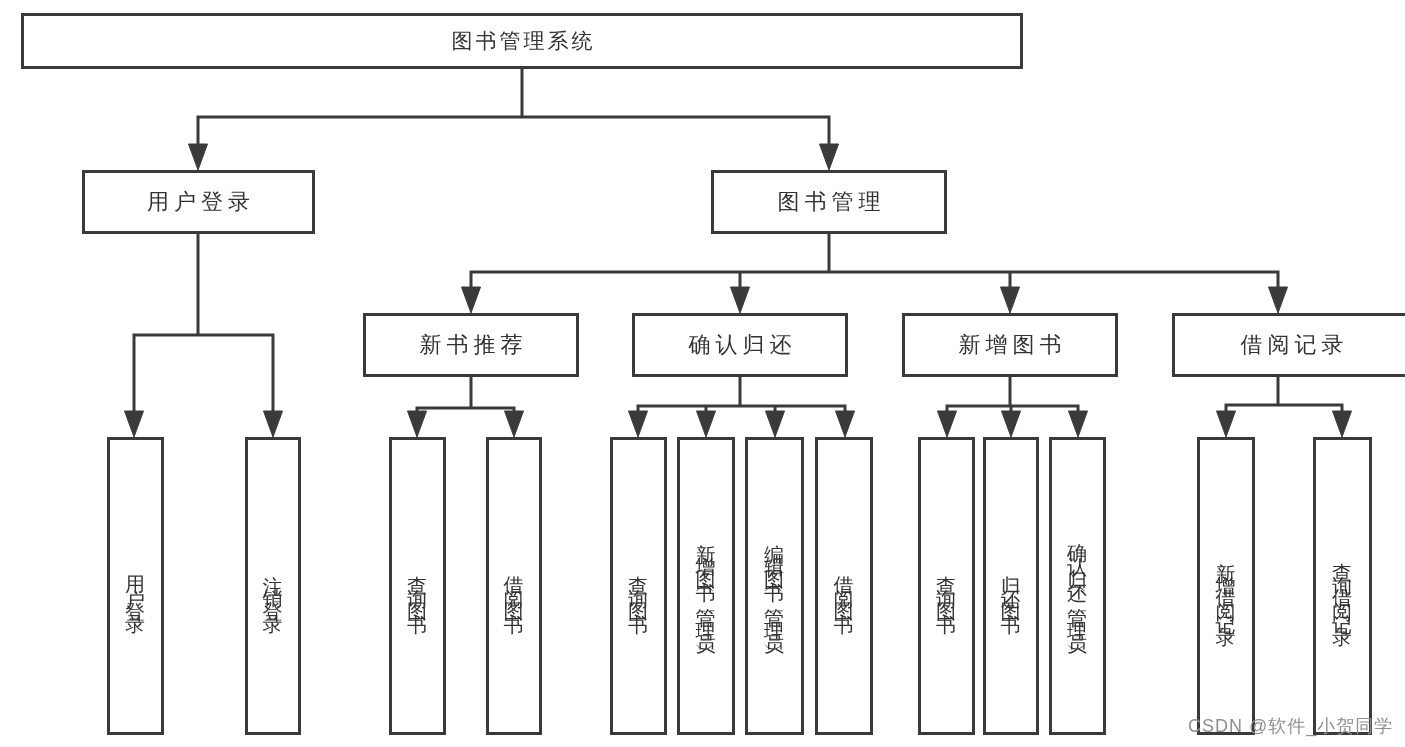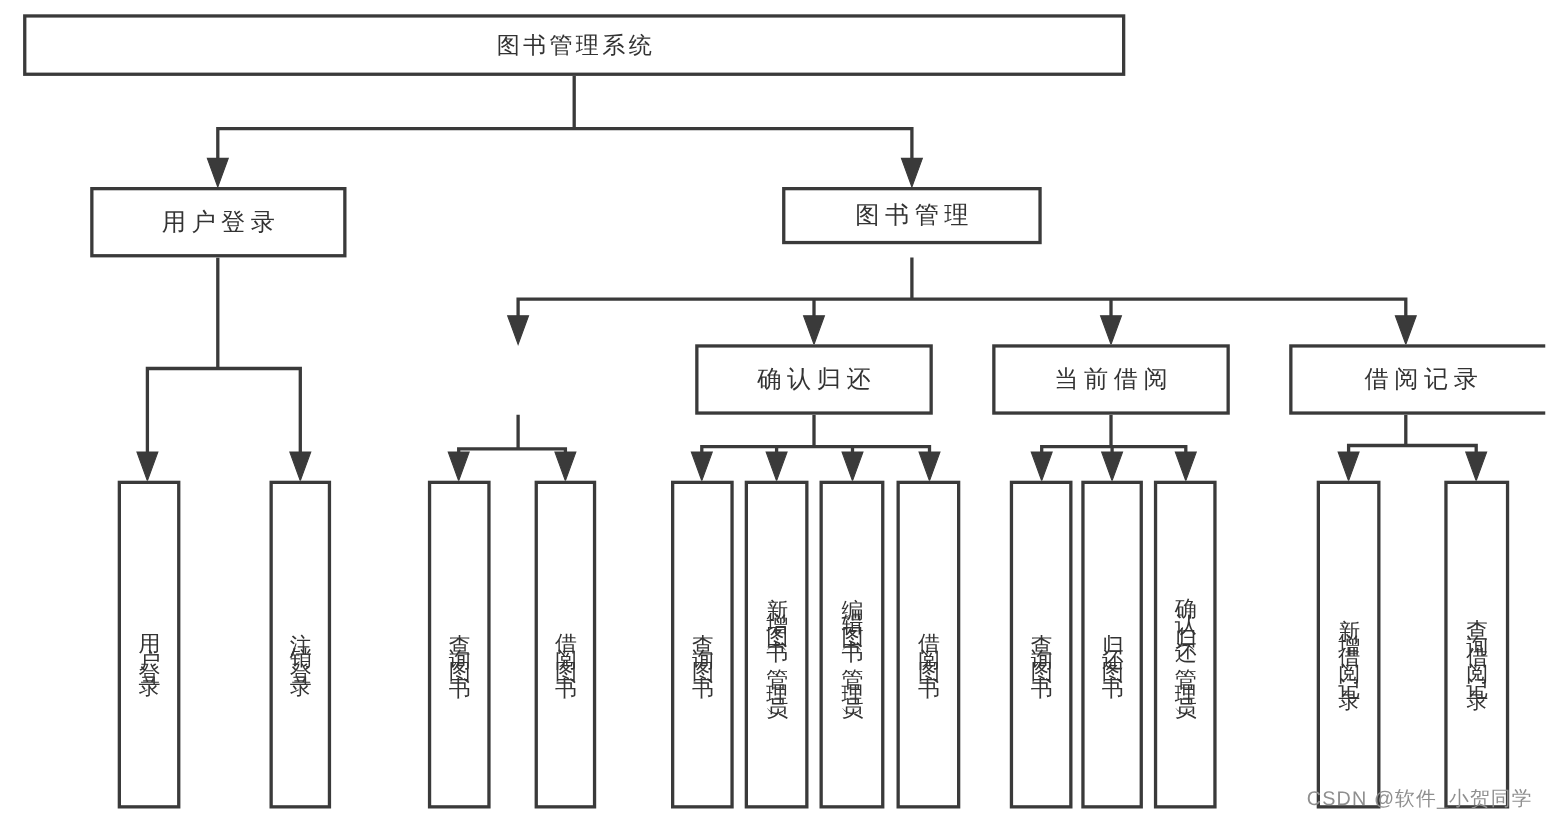--- a/index.html
+++ b/index.html
@@ -92,29 +92,32 @@
       </g>
   </svg>
 
   <div class="node h root" style="left:21px;top:13px;width:1002px;height:56px">
     <span>图书管理系统</span>
   </div>
 
   <div class="node h" style="left:82px;top:170px;width:233px;height:64px">
     <span>用户登录</span>
   </div>
-  <div class="node h" style="left:711px;top:170px;width:236px;height:52px">
+  <div class="node h" style="left:711px;top:170px;width:236px;height:64px">
     <span>图书管理</span>
   </div>
 
+  <div class="node h" style="left:363px;top:313px;width:216px;height:64px">
+    <span>新书推荐</span>
+  </div>
   <div class="node h" style="left:632px;top:313px;width:216px;height:64px">
     <span>确认归还</span>
   </div>
   <div class="node h" style="left:902px;top:313px;width:216px;height:64px">
-    <span>当前借阅</span>
+    <span>新增图书</span>
   </div>
   <div class="node h" style="left:1172px;top:313px;width:240px;height:64px">
     <span>借阅记录</span>
   </div>
 
   <div class="node v" style="left:107px;top:437px;width:57px;height:298px">
     <span>用户登录</span>
   </div>
   <div class="node v" style="left:245px;top:437px;width:56px;height:298px">
     <span>注销登录</span>

